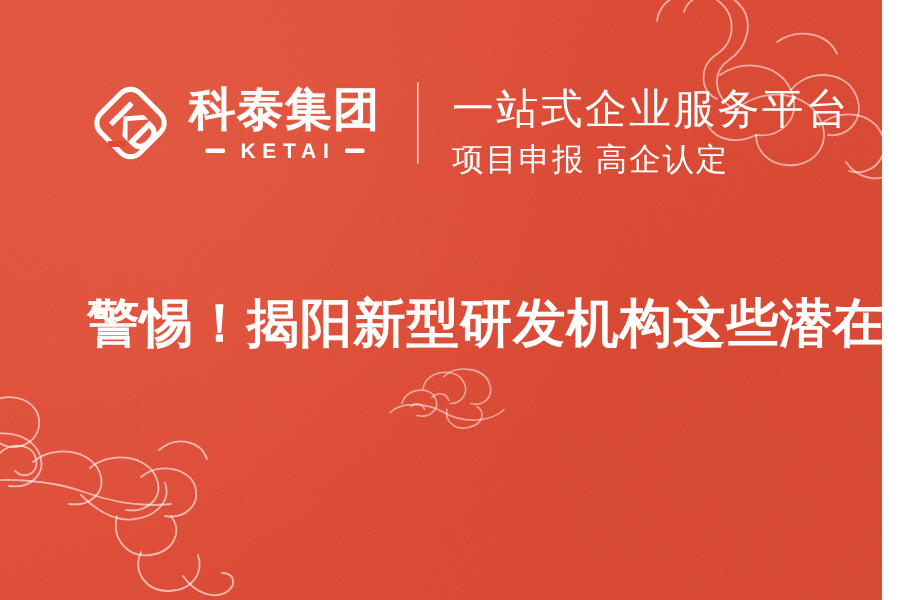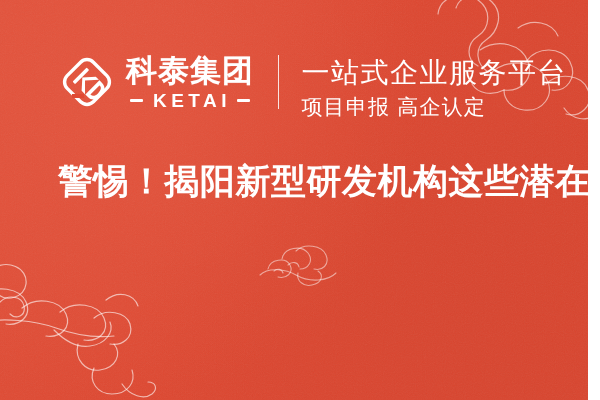--- a/index.html
+++ b/index.html
@@ -79,21 +79,21 @@
   }
   .logo-dash {
     display: block;
     width: 13px;
     height: 3px;
     background: #fff;
     border-radius: 1px;
   }
   #logo-en {
     color: #fff;
-    font-size: 19px;
+    font-size: 14px;
     font-weight: 700;
     letter-spacing: 4.5px;
     line-height: 1;
     white-space: nowrap;
     text-indent: 4px;
   }
 
   #divider {
     width: 1.4px;
     height: 54px;
@@ -132,20 +132,21 @@
     top: 158px;
     width: 500px;
   }
   .headline-line {
     color: #ffffff;
     font-size: 35px;
     font-weight: 700;
     line-height: 46px;
     letter-spacing: .5px;
     white-space: nowrap;
+    margin-top: 35px;
   }
 </style>
 </head>
 <body>
 
 <div id="banner">
 
   <svg id="noise" width="600" height="400" viewBox="0 0 600 400" aria-hidden="true">
     <defs>
       <filter id="grain">

